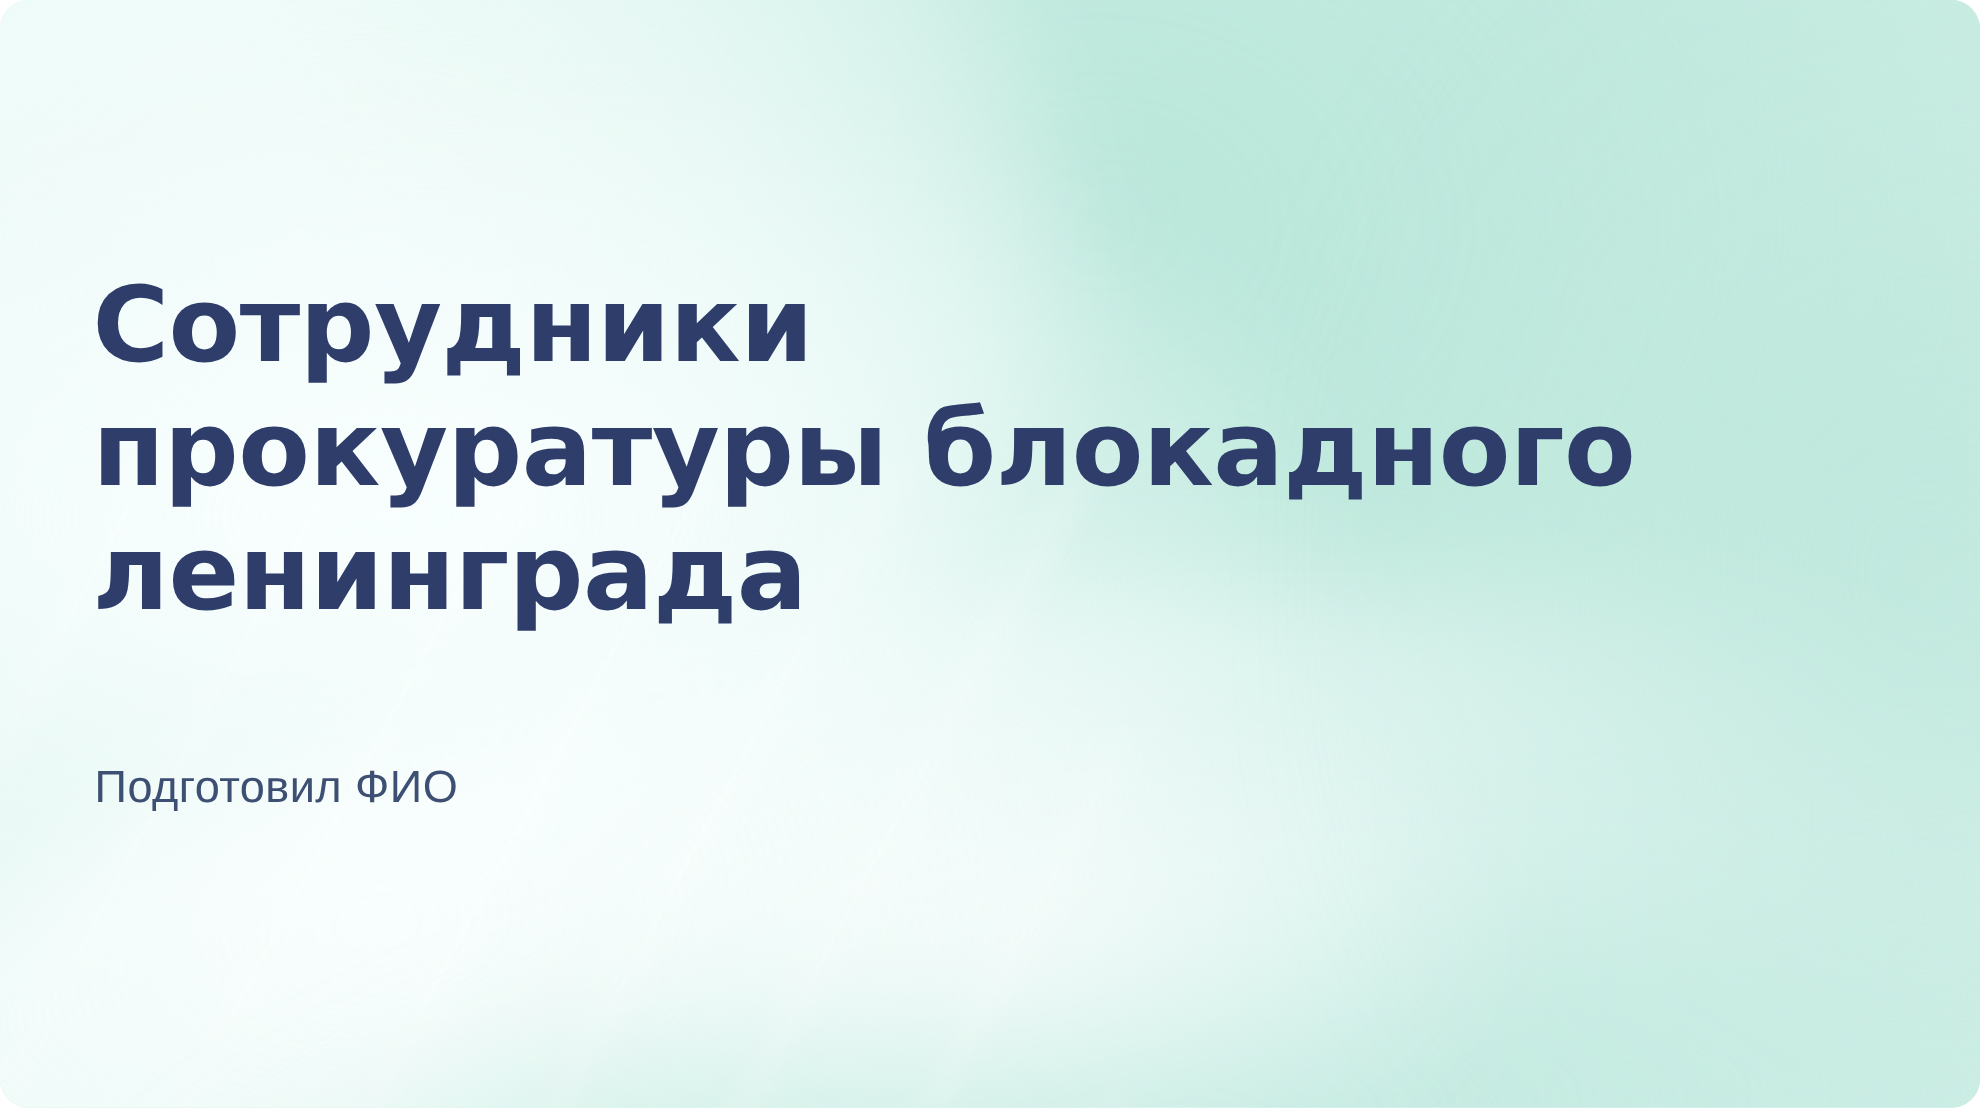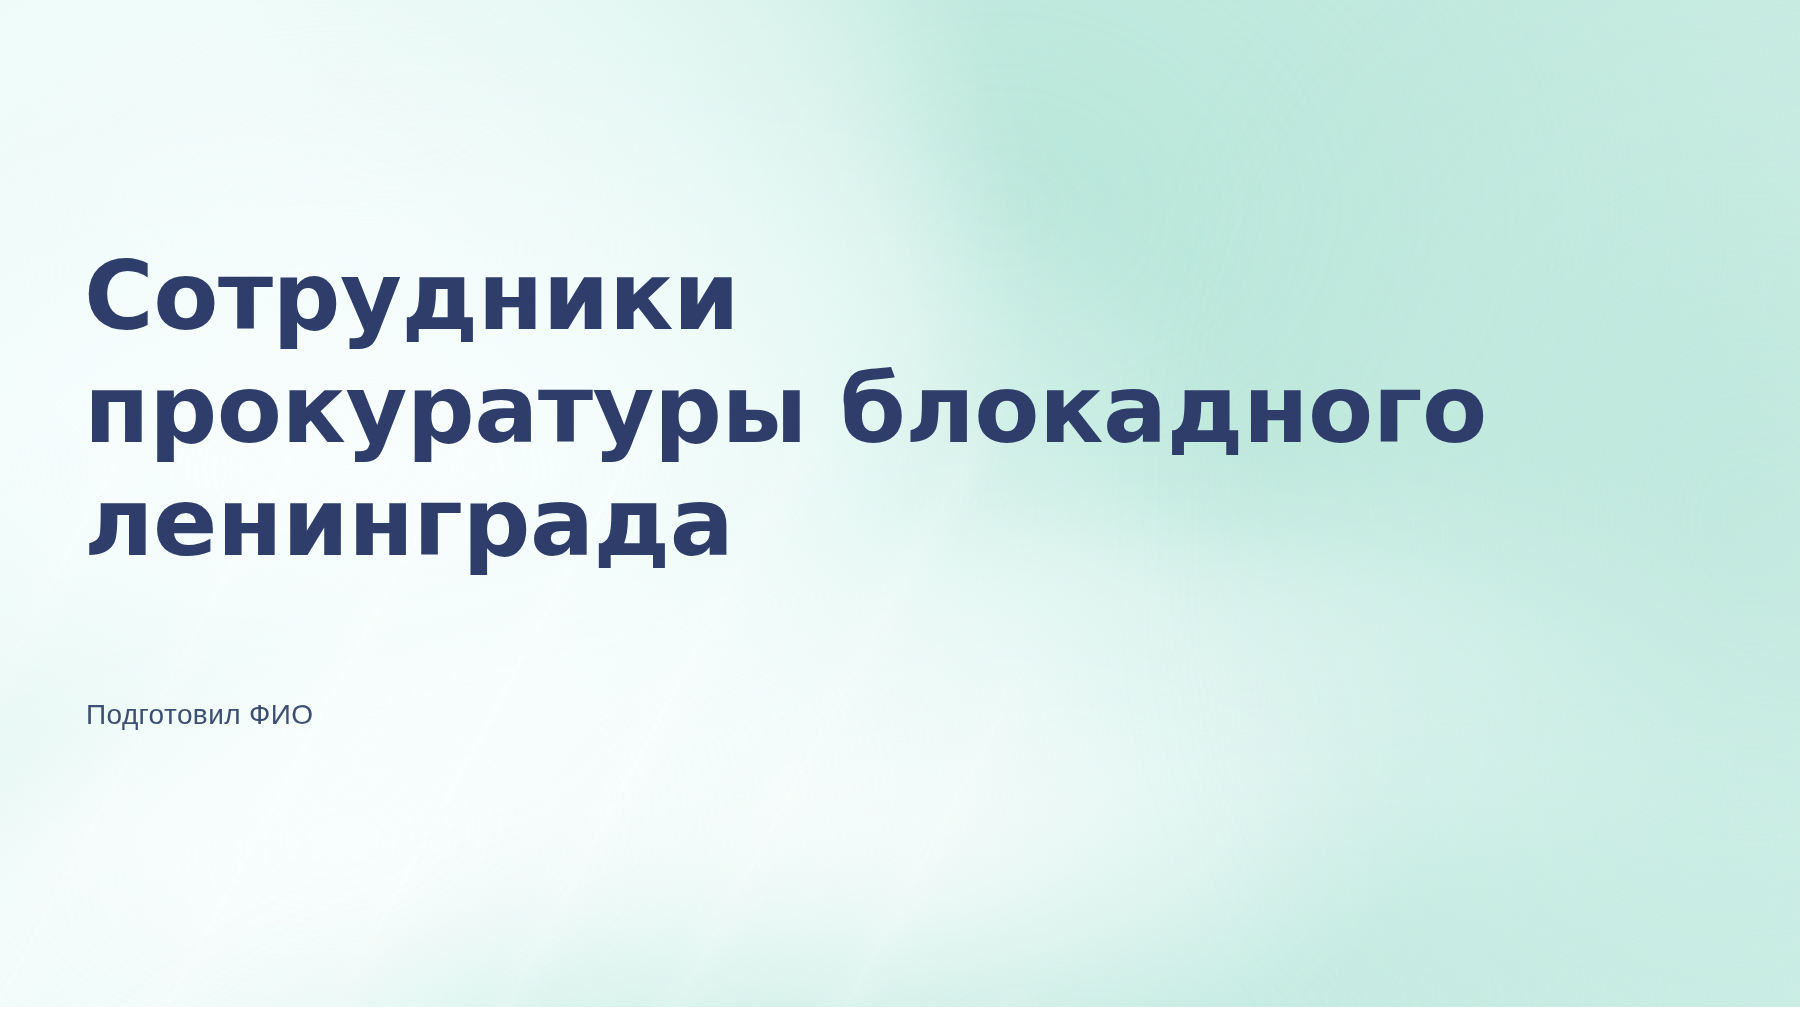--- a/index.html
+++ b/index.html
@@ -8,20 +8,21 @@
     background: #ffffff;
   }
 
   .slide {
     position: relative;
     width: 1800px;
     height: 1007px;
     overflow: hidden;
     font-family: "Liberation Sans", sans-serif;
     background: #cfeee6;
+    border-radius: 26px;
   }
 
   
   .bg-base {
     position: absolute;
     inset: 0;
     background:
       linear-gradient(122deg,
         #ecfbf8 0%,
         #e3f7f1 14%,
@@ -214,21 +215,21 @@
   }
 
   .subtitle {
     position: absolute;
     top: 690px;
     left: 2px;
     margin: 0;
     color: #3d4f72;
     font-family: "Liberation Sans", sans-serif;
     font-weight: 400;
-    font-size: 28px;
+    font-size: 41px;
     line-height: 50px;
     letter-spacing: 0.4px;
   }
 </style>
 </head>
 <body>
 
 <div class="slide">
 
   <div class="bg-base"></div>

